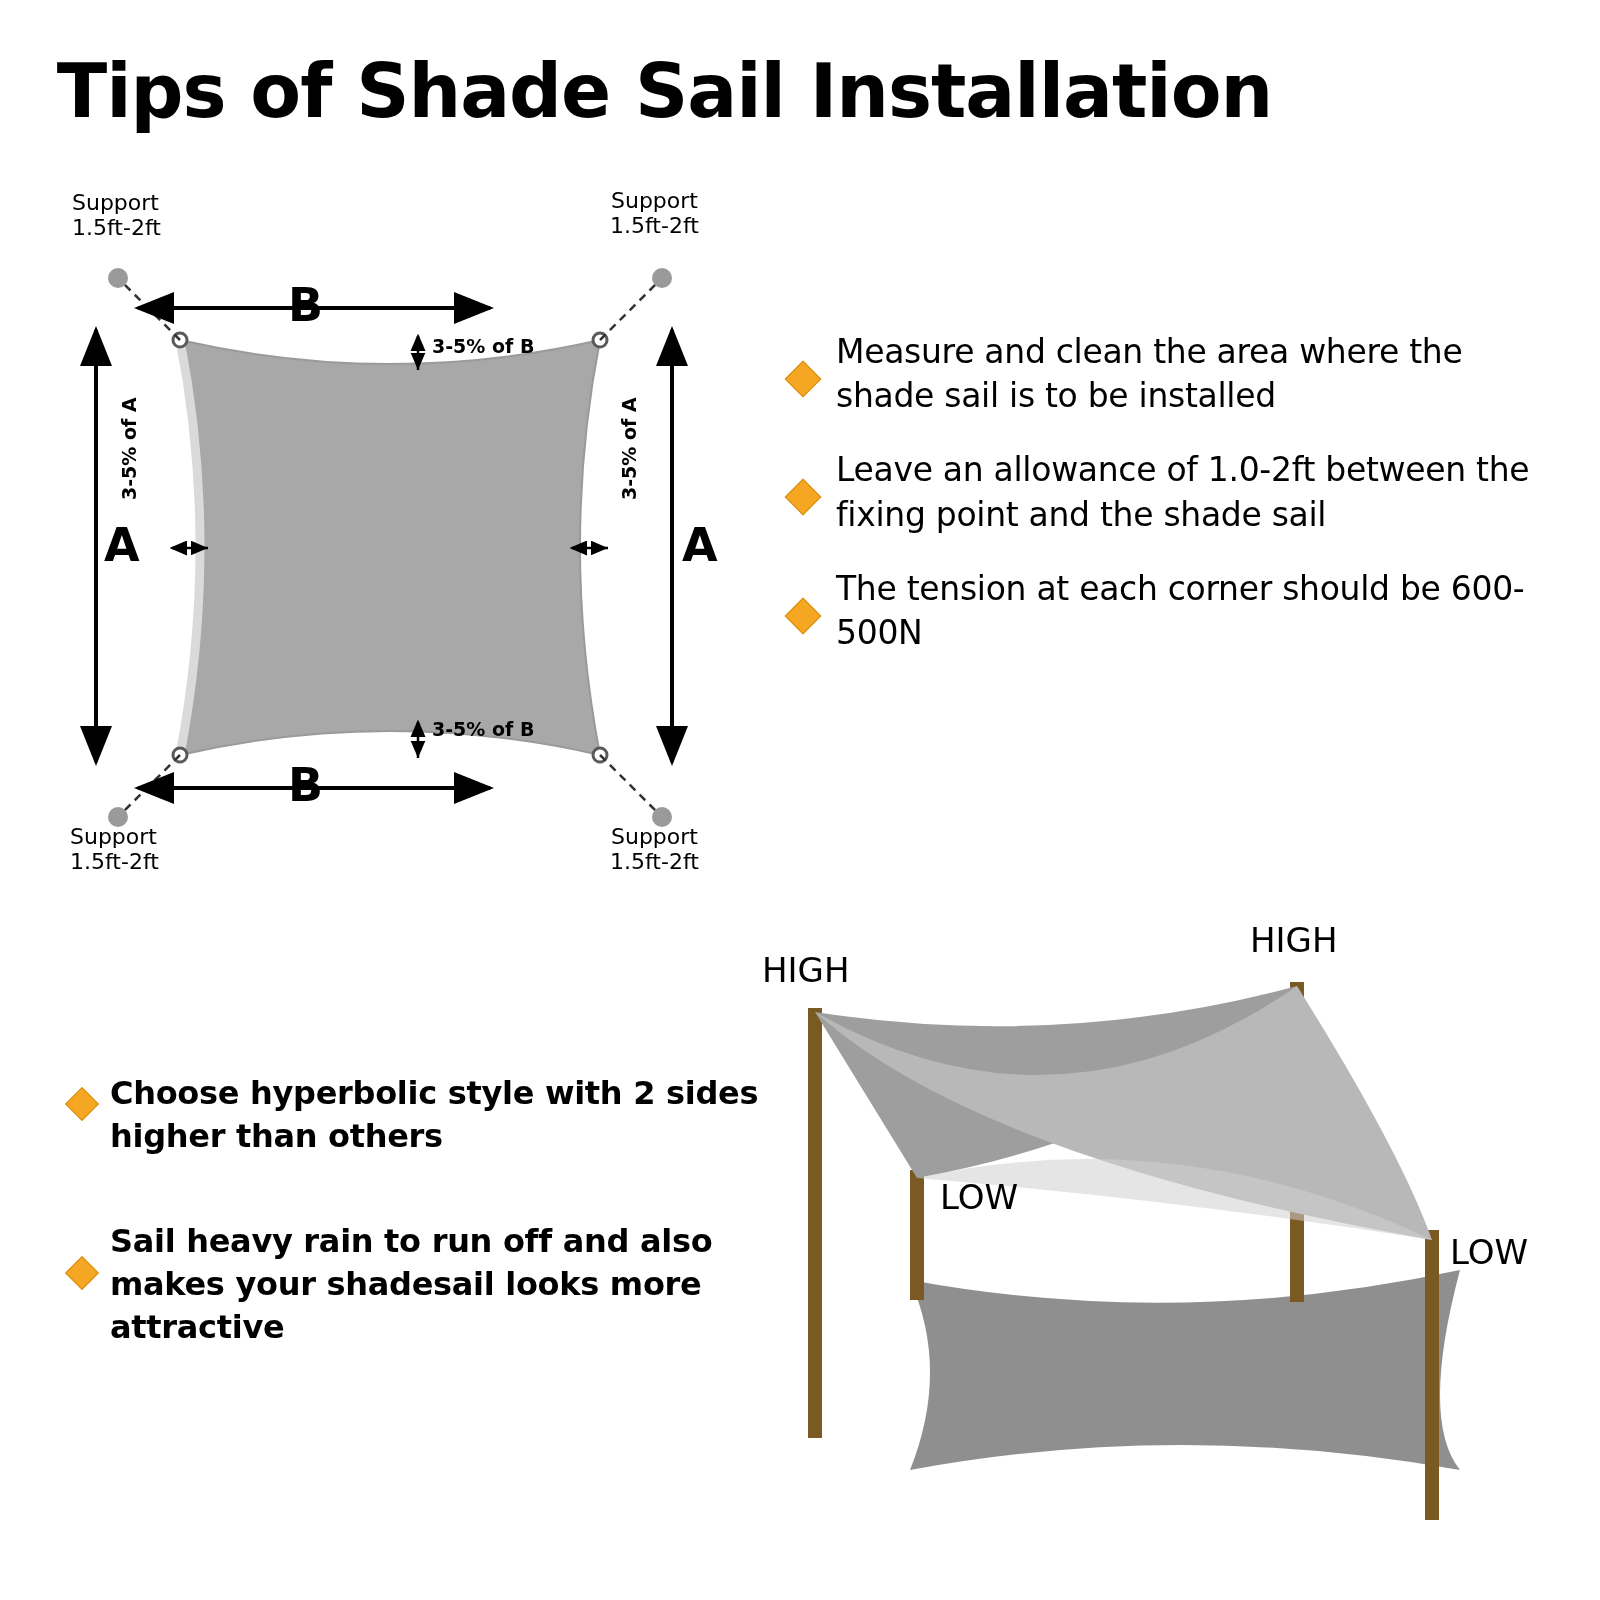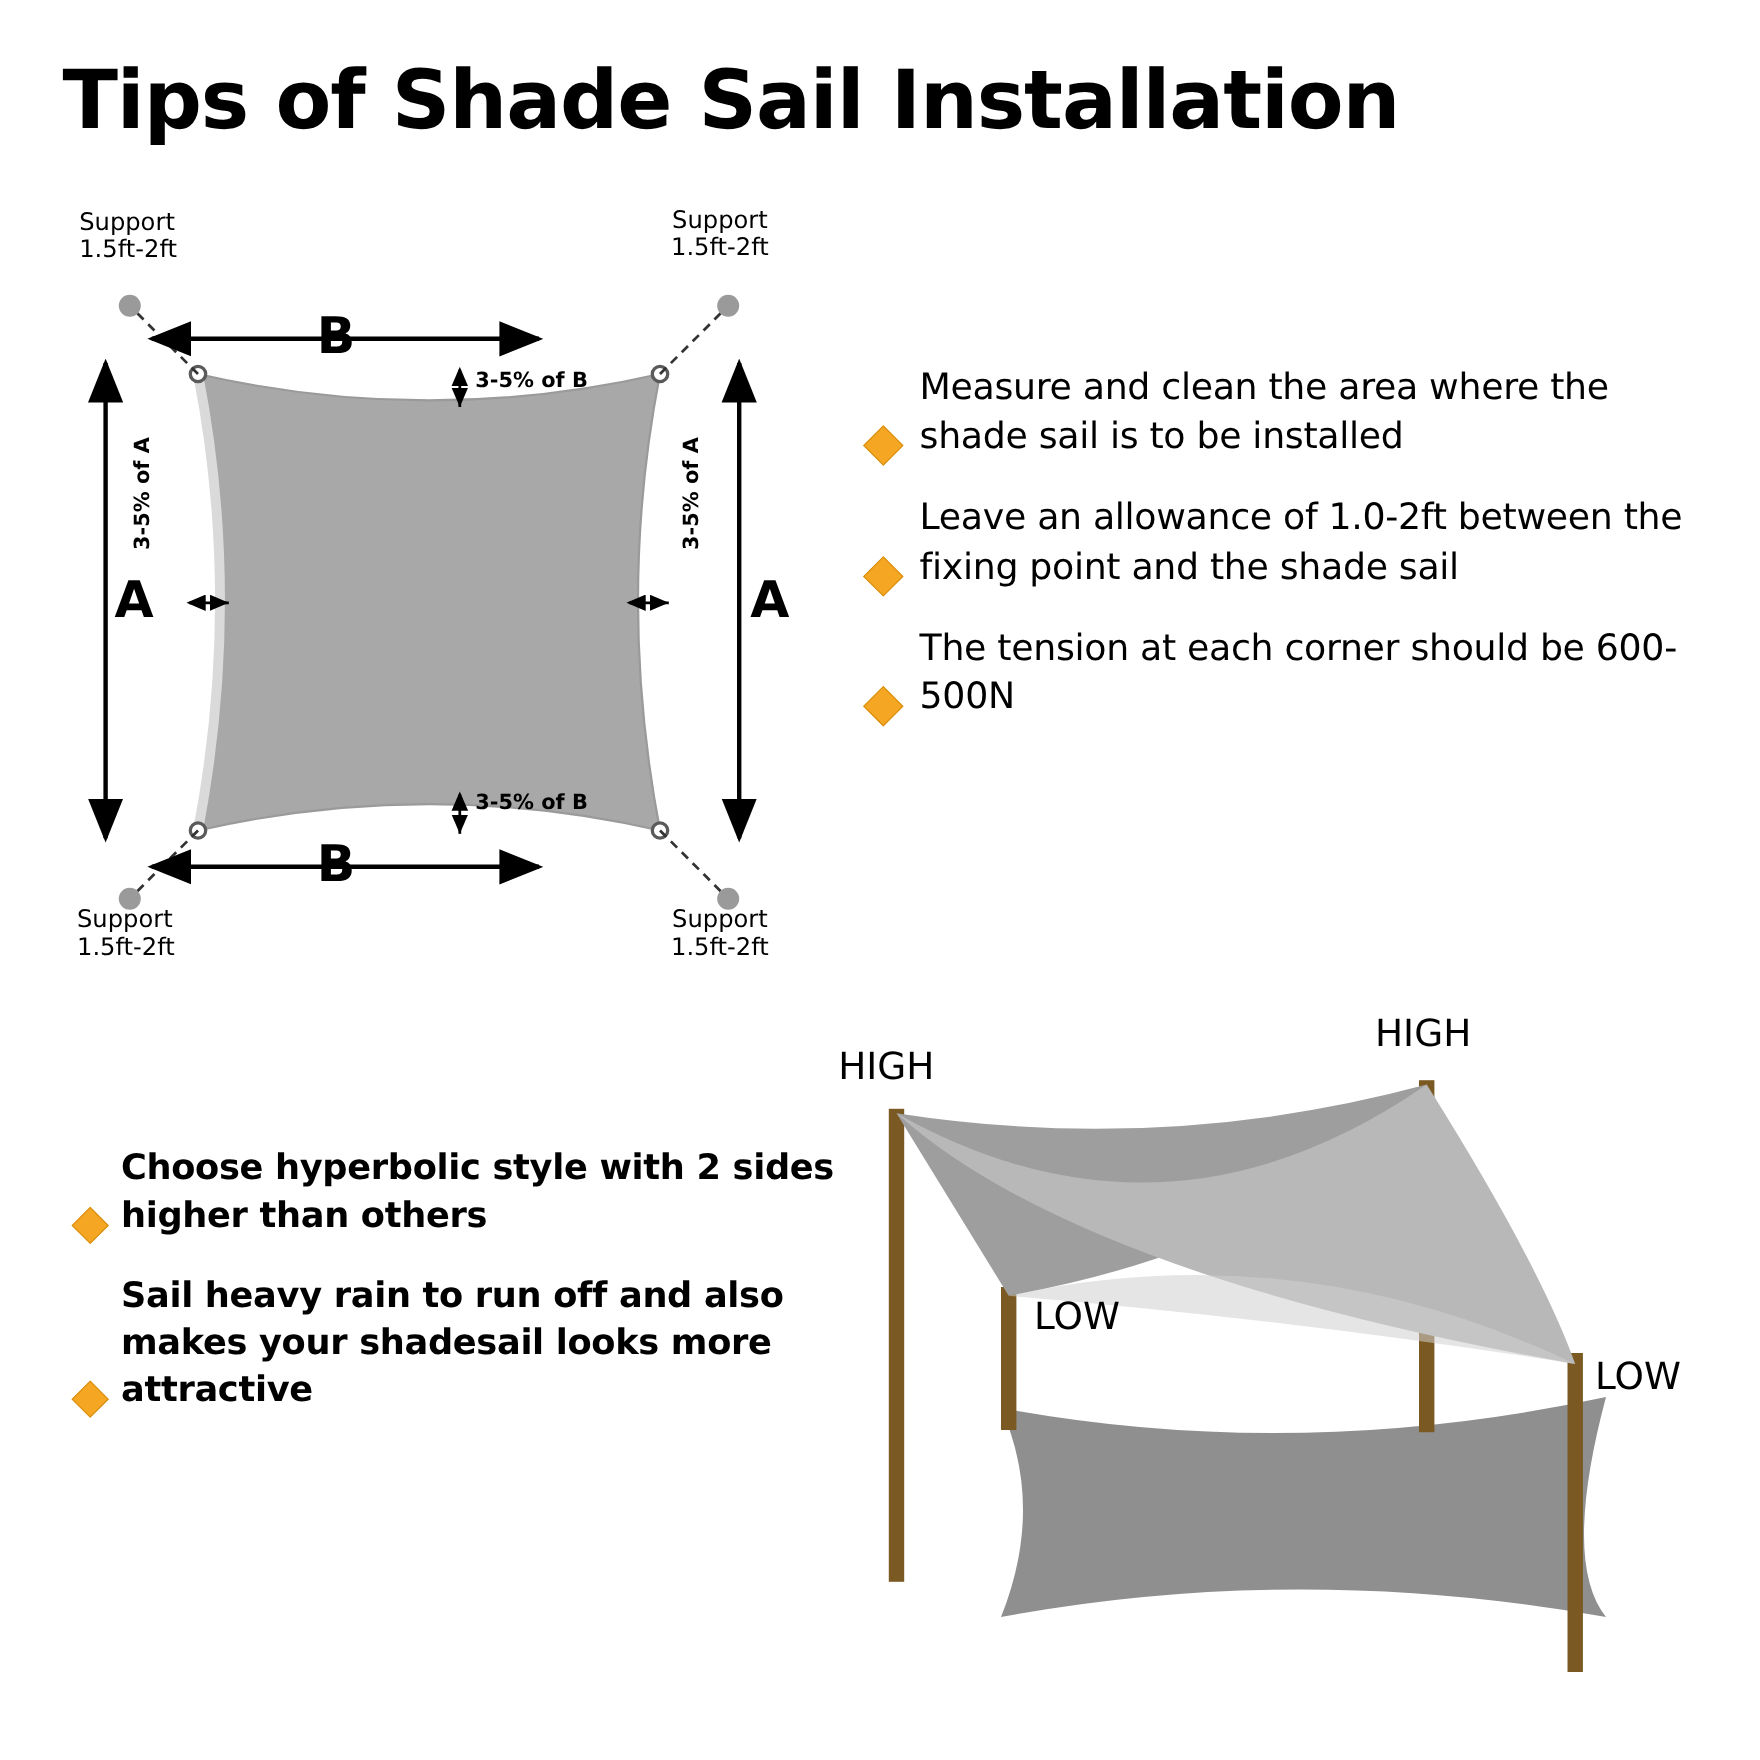--- a/index.html
+++ b/index.html
@@ -44,40 +44,40 @@
     top: 330px;
     width: 770px;
   }
   #bullets-bottom {
     left: 70px;
     top: 1040px;
     width: 710px;
   }
   .bullet {
     display: flex;
-    align-items: flex-end;
+    align-items: center;
     margin-bottom: 30px;
   }
   .diamond {
     flex: 0 0 auto;
     width: 26px;
     height: 26px;
     background: #F5A623;
     transform: rotate(45deg);
     margin-top: 9px;
     margin-right: 20px;
     border: 1px solid #d88f10;
   }
   .bullet-text {
     font-size: 33px;
     line-height: 1.34;
     font-family: "DejaVu Sans", sans-serif;
     letter-spacing: -0.3px;
   }
-  #bullets-bottom .bullet-text { font-weight: bold; font-size: 32px; }
+  #bullets-bottom .bullet-text { font-weight: bold; font-size: 32px; margin-top: 32px; }
   #bullets-bottom .diamond { width: 24px; height: 24px; margin-top: 10px; margin-right: 16px;}
 
   
   #hyperbolic-diagram {
     position: absolute;
     left: 760px;
     top: 900px;
     width: 840px;
     height: 700px;
   }

